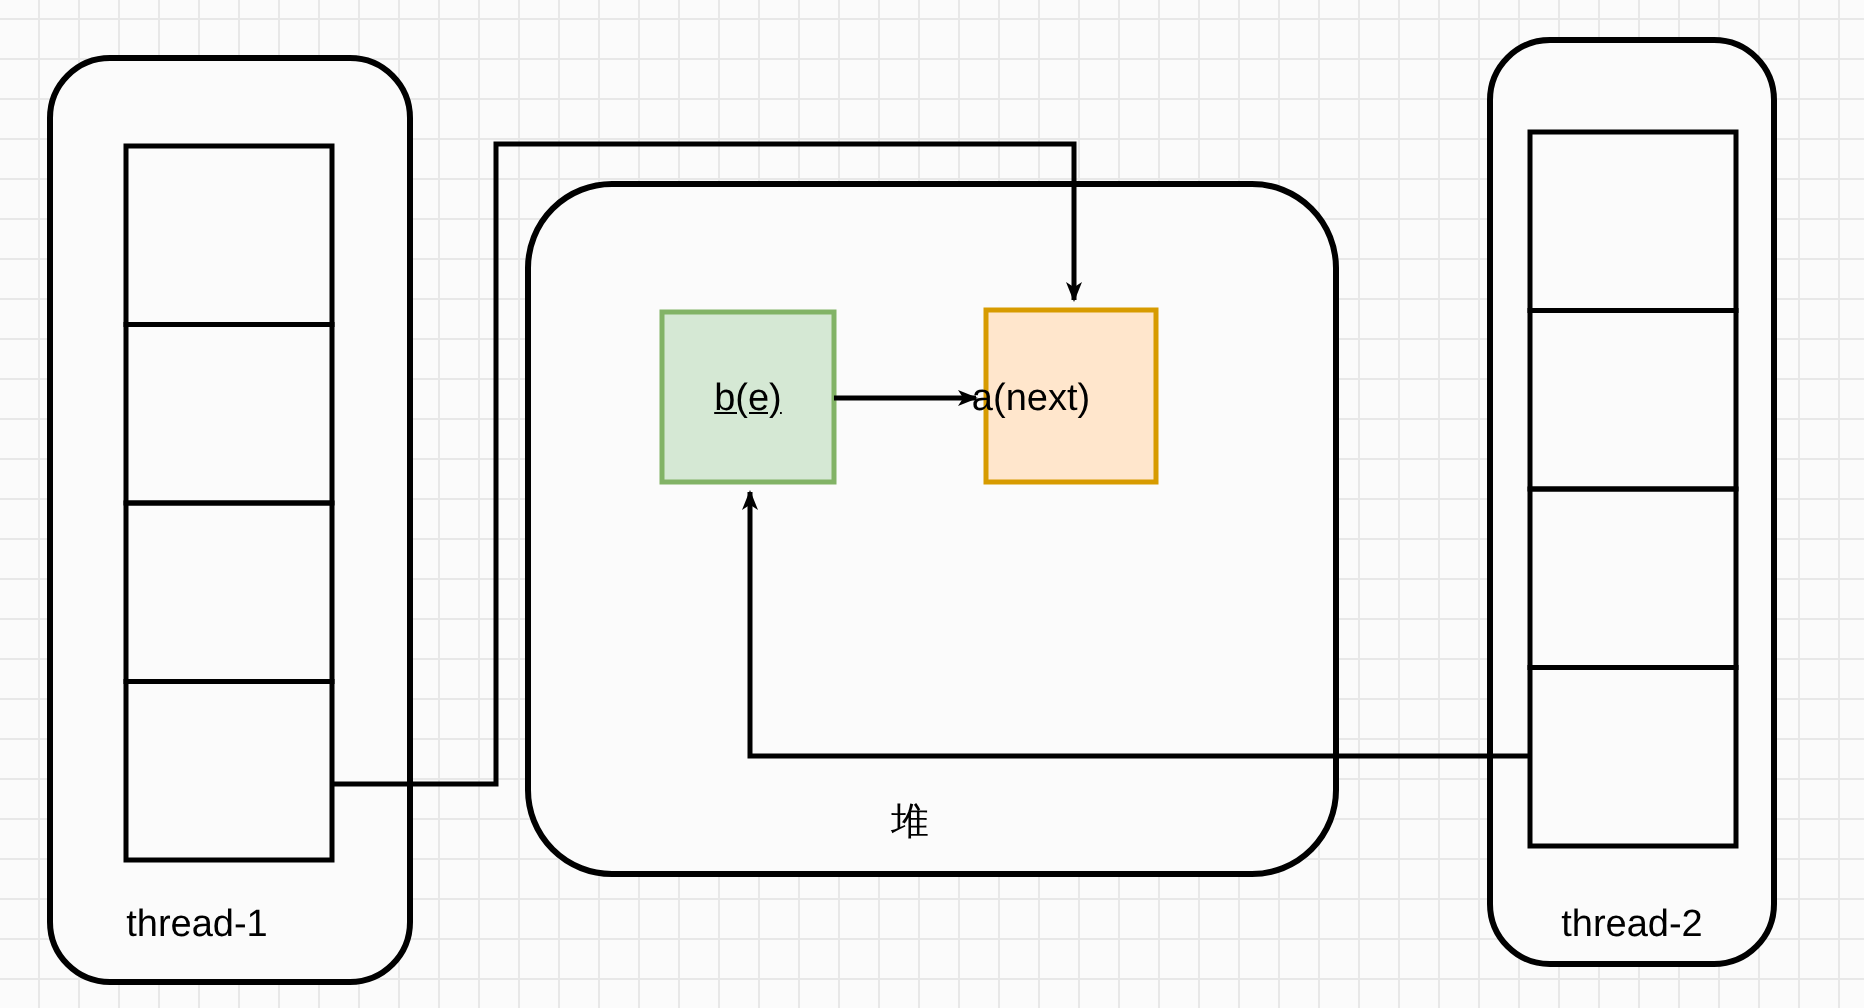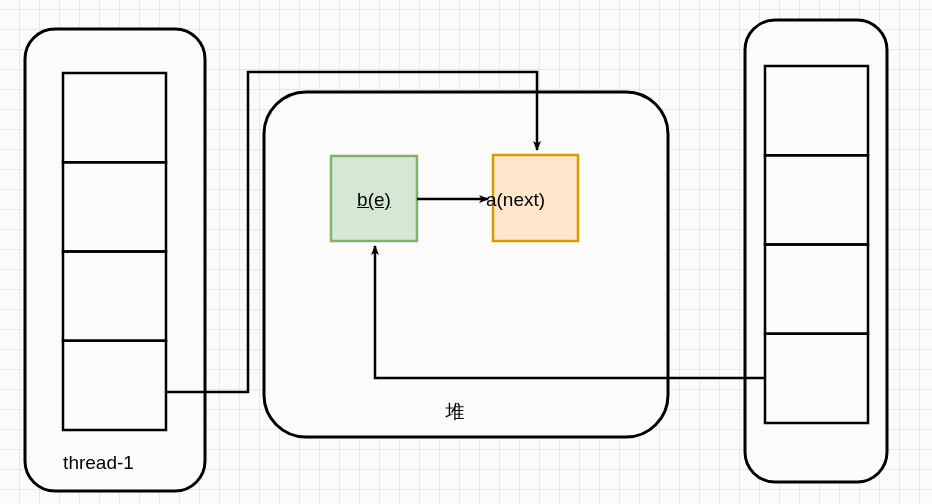--- a/index.html
+++ b/index.html
@@ -90,14 +90,15 @@
   </svg>
 
   <div class="lbl node-label" style="left:331px; top:190px; width:86px;text-decoration:underline;">b(e)</div>
 
   <div class="lbl node-label" style="left:468px; top:190px; width:95px;">a(next)</div>
 
   <div class="lbl heap-label" style="left:405px; top:402px; width:100px;">堆</div>
 
   <div class="lbl thread-label" style="left:25px; top:453px; width:147px;">thread-1</div>
 
+  <div class="lbl thread-label" style="left:745px; top:453px; width:142px;">thread-2</div>
 
 </div>
 
 </body></html>

